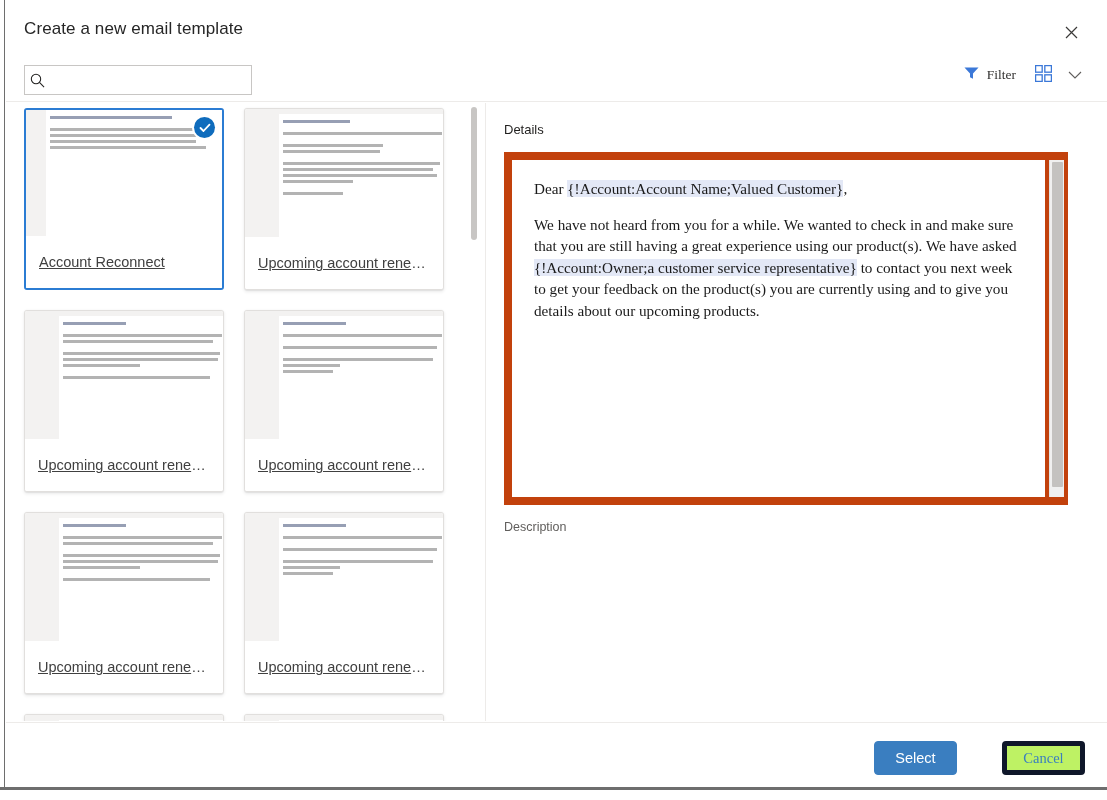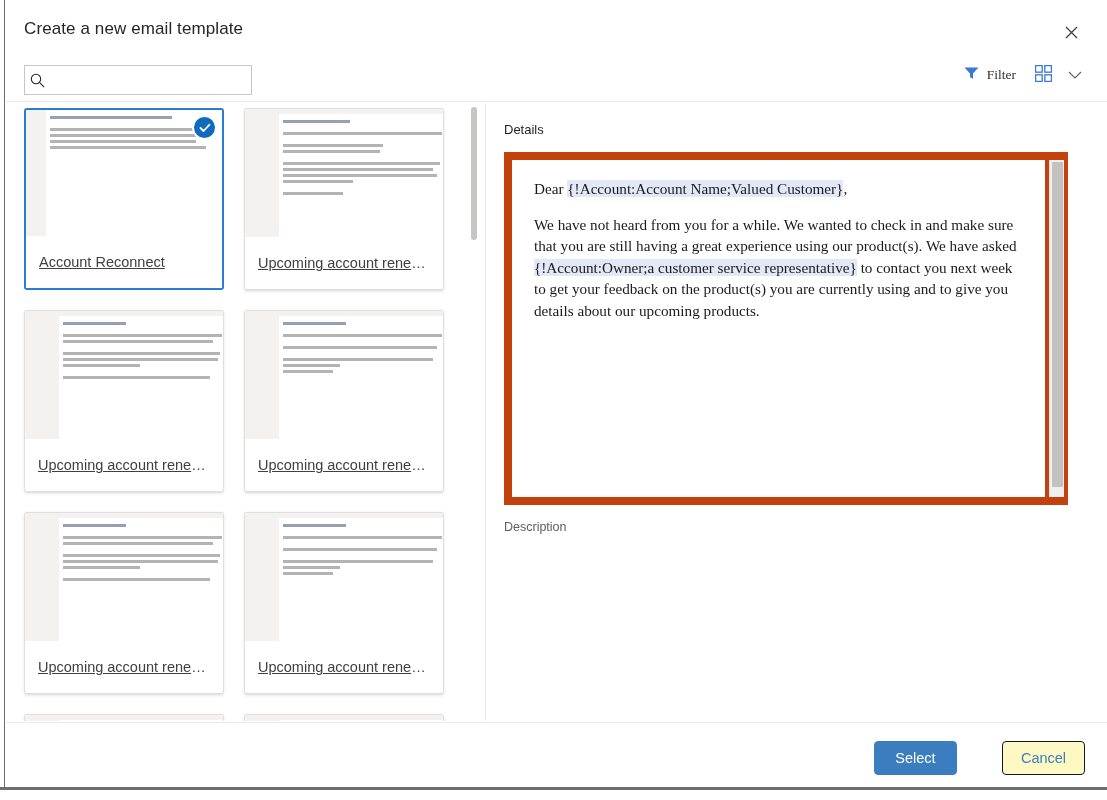--- a/index.html
+++ b/index.html
@@ -243,22 +243,23 @@
     cursor: pointer;
     display: flex; align-items: center; justify-content: center;
     padding: 0 14px;
     margin-left: 33px;
   }
   .btn-primary {
     background: #3a7ec0; color: #ffffff;
     border: 1px solid #3a7ec0;
   }
   .btn-secondary {
-    background: #fef9c3; color: #3a7ec0;
-    border: 1px solid #0f172a;
+    background: #bef264; color: #3a7ec0;
+    border: 5px solid #0f172a;
+    font-family: Liberation Serif, serif;
   }
 </style>
 </head>
 <body>
 
 <div id="root">
 
   <div class="edge-strip"></div>
   <div class="edge-line"></div>
 

